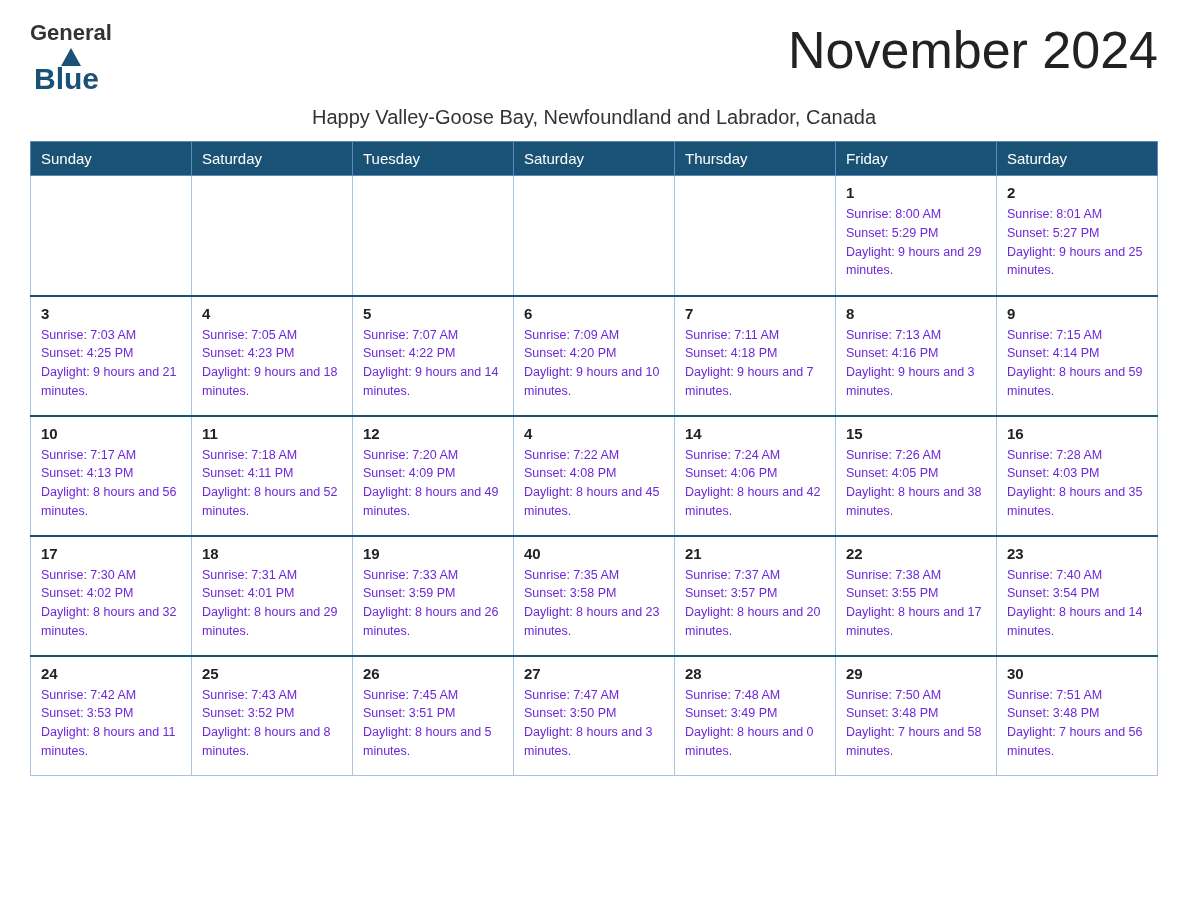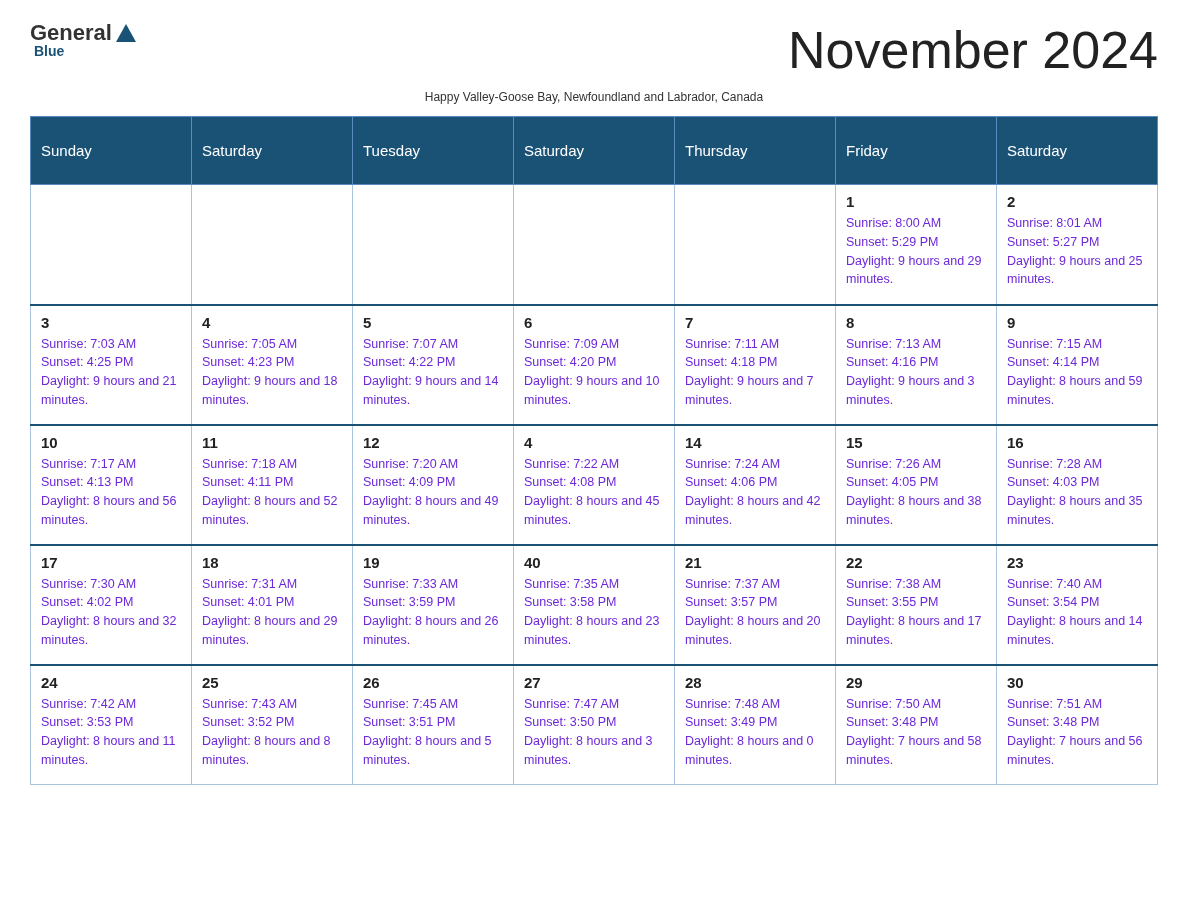--- a/index.html
+++ b/index.html
@@ -21,54 +21,55 @@
       flex-direction: column;
       align-items: flex-start;
     }
     .logo-text {
       font-size: 22px;
       font-weight: bold;
       color: #333;
       display: flex;
       align-items: center;
       gap: 2px;
+      flex-direction: column;
     }
     .logo-general { color: #333; }
     .logo-triangle {
       width: 0;
       height: 0;
       border-left: 10px solid transparent;
       border-right: 10px solid transparent;
       border-bottom: 18px solid #1a5276;
       display: inline-block;
       margin: 0 2px;
     }
     .logo-blue { color: #1a5276; }
     .month-title {
       font-size: 52px;
       font-weight: normal;
       color: #222;
       text-align: right;
     }
     .subtitle {
       text-align: center;
-      font-size: 12px;
+      font-size: 20px;
       color: #333;
       margin-bottom: 12px;
       font-weight: normal;
     }
     .calendar {
       width: 100%;
       border-collapse: collapse;
       border: 1px solid #5a8abf;
     }
     .calendar th {
       background-color: #1a5276;
       color: #fff;
-      padding: 25px 10px;
+      padding: 8px 10px;
       text-align: left;
       font-size: 15px;
       font-weight: normal;
       border: 1px solid #5a8abf;
     }
     .calendar td {
       vertical-align: top;
       padding: 8px 10px;
       border: 1px solid #aac4df;
       width: 14.28%;
@@ -97,21 +98,21 @@
 </head>
 <body>
 
 <div class="header">
   <div class="logo">
     <div class="logo-text">
       <span class="logo-general">General</span>
       <span class="logo-triangle"></span>
     </div>
     <div style="margin-top:-4px; margin-left:4px;">
-      <span class="logo-blue" style="font-size:14px; font-weight:bold;">Blue</span>
+      <span class="logo-blue" style="font-size:30px; font-weight:bold;">Blue</span>
     </div>
   </div>
   <div class="month-title">November 2024</div>
 </div>
 
 <div class="subtitle">Happy Valley-Goose Bay, Newfoundland and Labrador, Canada</div>
 
 <table class="calendar">
   <thead>
     <tr>

